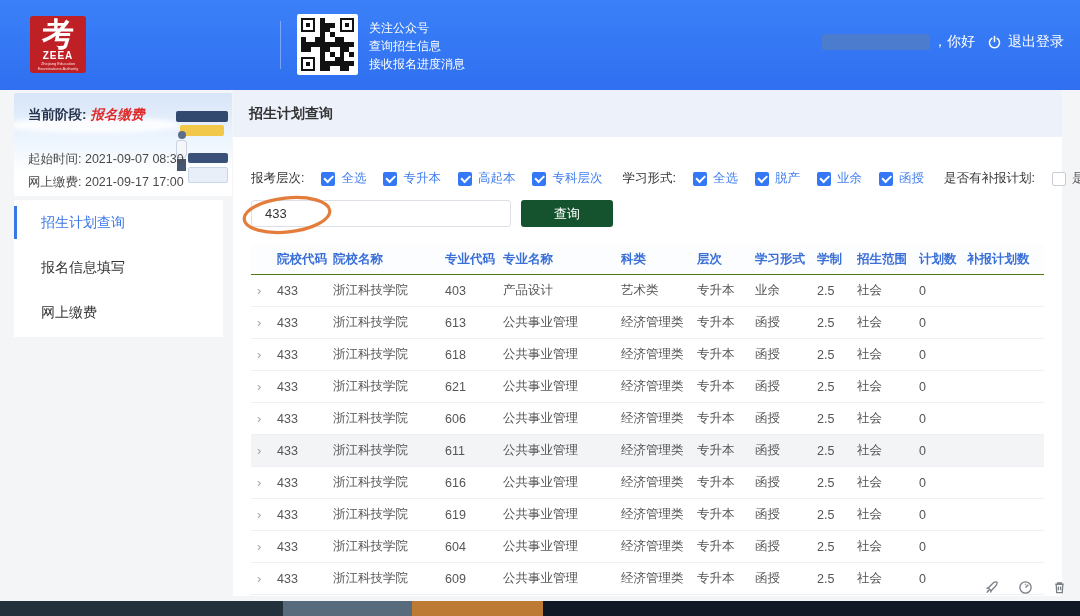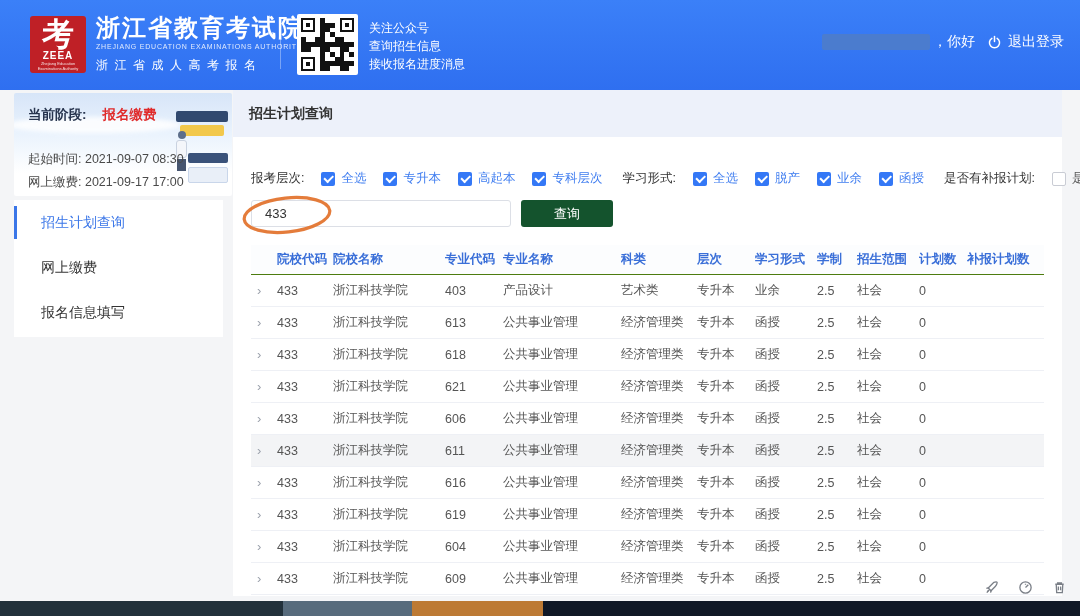--- a/index.html
+++ b/index.html
@@ -30,21 +30,21 @@
   .qr-text { position:absolute; left:369px; top:19px; color:#fff; font-size:12px; line-height:18px; }
   .user-area { position:absolute; right:16px; top:33px; display:flex; align-items:center; color:#fff; font-size:14px; }
   .redacted { width:108px; height:16px; background:#4b7cce; border-radius:2px; margin-right:3px; }
   .power { width:15px; height:15px; margin:0 6px 0 12px; }
 
   
   .side-top { position:absolute; left:14px; top:93px; width:218px; height:103px;
               background:linear-gradient(180deg,#d7e5f8 0%,#eaf3fd 40%,#ffffff 78%);
               border-radius:2px; overflow:hidden; }
   .stage { position:absolute; left:14px; top:13px; font-size:13.5px; font-weight:bold; color:#27344e; white-space:nowrap; }
-  .stage .val { color:#e02a2a; margin-left:16px; }
+  .stage .val { color:#e02a2a; margin-left:4px;font-style:italic; }
   .wave { position:absolute; left:-8px; top:24px; width:175px; height:16px; background:#fff;
           border-radius:50%; filter:blur(2px); opacity:.85; }
   .illus { position:absolute; right:2px; top:14px; width:64px; height:86px; }
   .illus .bar1 { position:absolute; right:2px; top:4px;  width:52px; height:11px; background:#31496f; border-radius:2px; }
   .illus .bar2 { position:absolute; right:6px; top:18px; width:44px; height:11px; background:#f2c84b; border-radius:2px; }
   .illus .bar3 { position:absolute; right:2px; top:46px; width:40px; height:10px; background:#3a527a; border-radius:2px; }
   .illus .bar4 { position:absolute; right:2px; top:60px; width:40px; height:16px; background:#e9eff8; border:1px solid #c9d6ea; border-radius:2px; }
   .illus .head { position:absolute; left:12px; top:24px; width:8px; height:8px; background:#5d6e8a; border-radius:50%; }
   .illus .body { position:absolute; left:10px; top:33px; width:11px; height:18px; background:#f4f6fa; border:1px solid #c9d2e0; border-radius:3px; }
   .illus .legs { position:absolute; left:11px; top:52px; width:9px; height:12px; background:#465570; }
@@ -94,25 +94,20 @@
 </head>
 <body>
 
 <div class="header">
   <div class="logo-box">
     <span class="k">考</span>
     <span class="z">ZEEA</span>
     <span class="t">Zhejiang Education</span>
     <span class="t">Examinations Authority</span>
   </div>
-  <div class="org">
-    <div class="name">浙江省教育考试院</div>
-    <div class="en">ZHEJIANG EDUCATION EXAMINATIONS AUTHORITY</div>
-    <div class="sub">浙江省成人高考报名</div>
-  </div>
   <div class="hdr-divider"></div>
   <div class="qr-wrap">
     <div class="qr-grid" id="qr">
       <span class="finder f-tl"></span>
         <span class="finder f-tr"></span>
         <span class="finder f-bl"></span>
     <i></i>
         <i></i>
         <i></i>
         <i></i>
@@ -266,22 +261,22 @@
     <span>当前阶段:</span><span class="val">报名缴费</span>
   </div>
   <div class="times">
     <div><span>起始时间:</span> <span>2021-09-07 08:30</span></div>
     <div><span>网上缴费:</span> <span>2021-09-17 17:00</span></div>
   </div>
 </div>
 
 <div class="side-menu">
     <div class="menu-item active"><span class="abar"></span><span>招生计划查询</span></div>
+    <div class="menu-item"><span>报名信息填写</span></div>
     <div class="menu-item"><span>网上缴费</span></div>
-    <div class="menu-item"><span>报名信息填写</span></div>
   </div>
 
 <div class="main">
   <div class="main-title">招生计划查询</div>
   <div class="main-body">
 
     <div class="filter-row">
       <span class="flabel first">报考层次:</span>
       <span id="level-opts" style="display:inline-flex;">
           <span class="cb-item">

